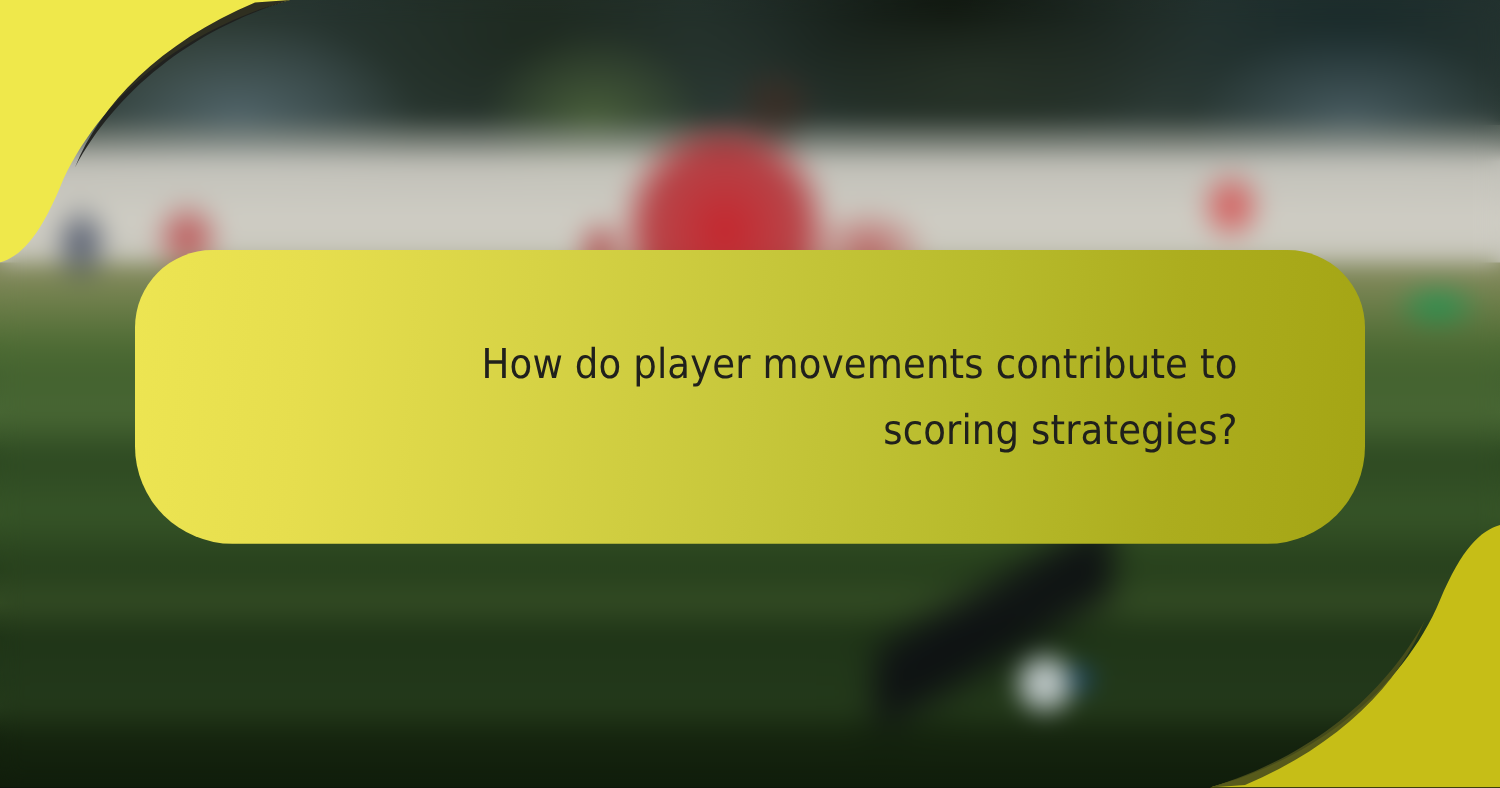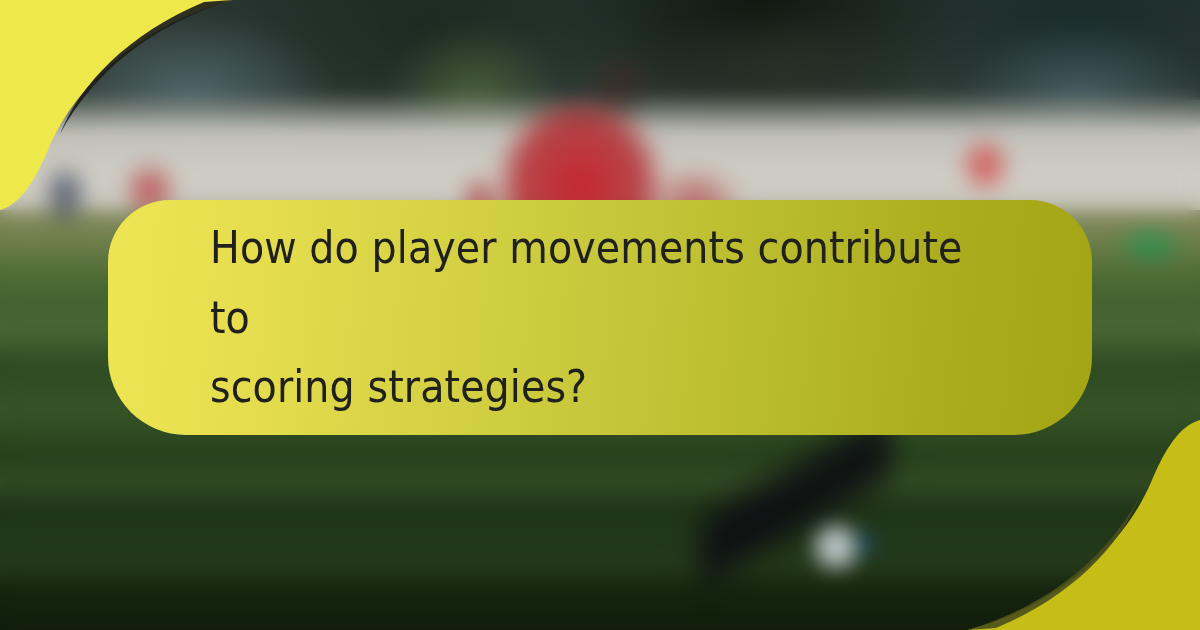--- a/index.html
+++ b/index.html
@@ -171,23 +171,23 @@
         #C7C73B 50%,
         #B8BB2C 68%,
         #ACAD1E 84%,
         #A4A514 100%);
     display: flex;
     align-items: center;
     justify-content: center;
   }
   .card-text {
     width: 780px;
-    text-align: left;
+    text-align: right;
     font-family: "DejaVu Sans Condensed", "Liberation Sans Narrow", "Liberation Sans", sans-serif;
-    font-size: 44px;
+    font-size: 33px;
     font-weight: 400;
     line-height: 1.58;
     letter-spacing: 0.1px;
     color: #20201c;
     white-space: pre-line;
   }
 </style>
 </head>
 <body>
 

